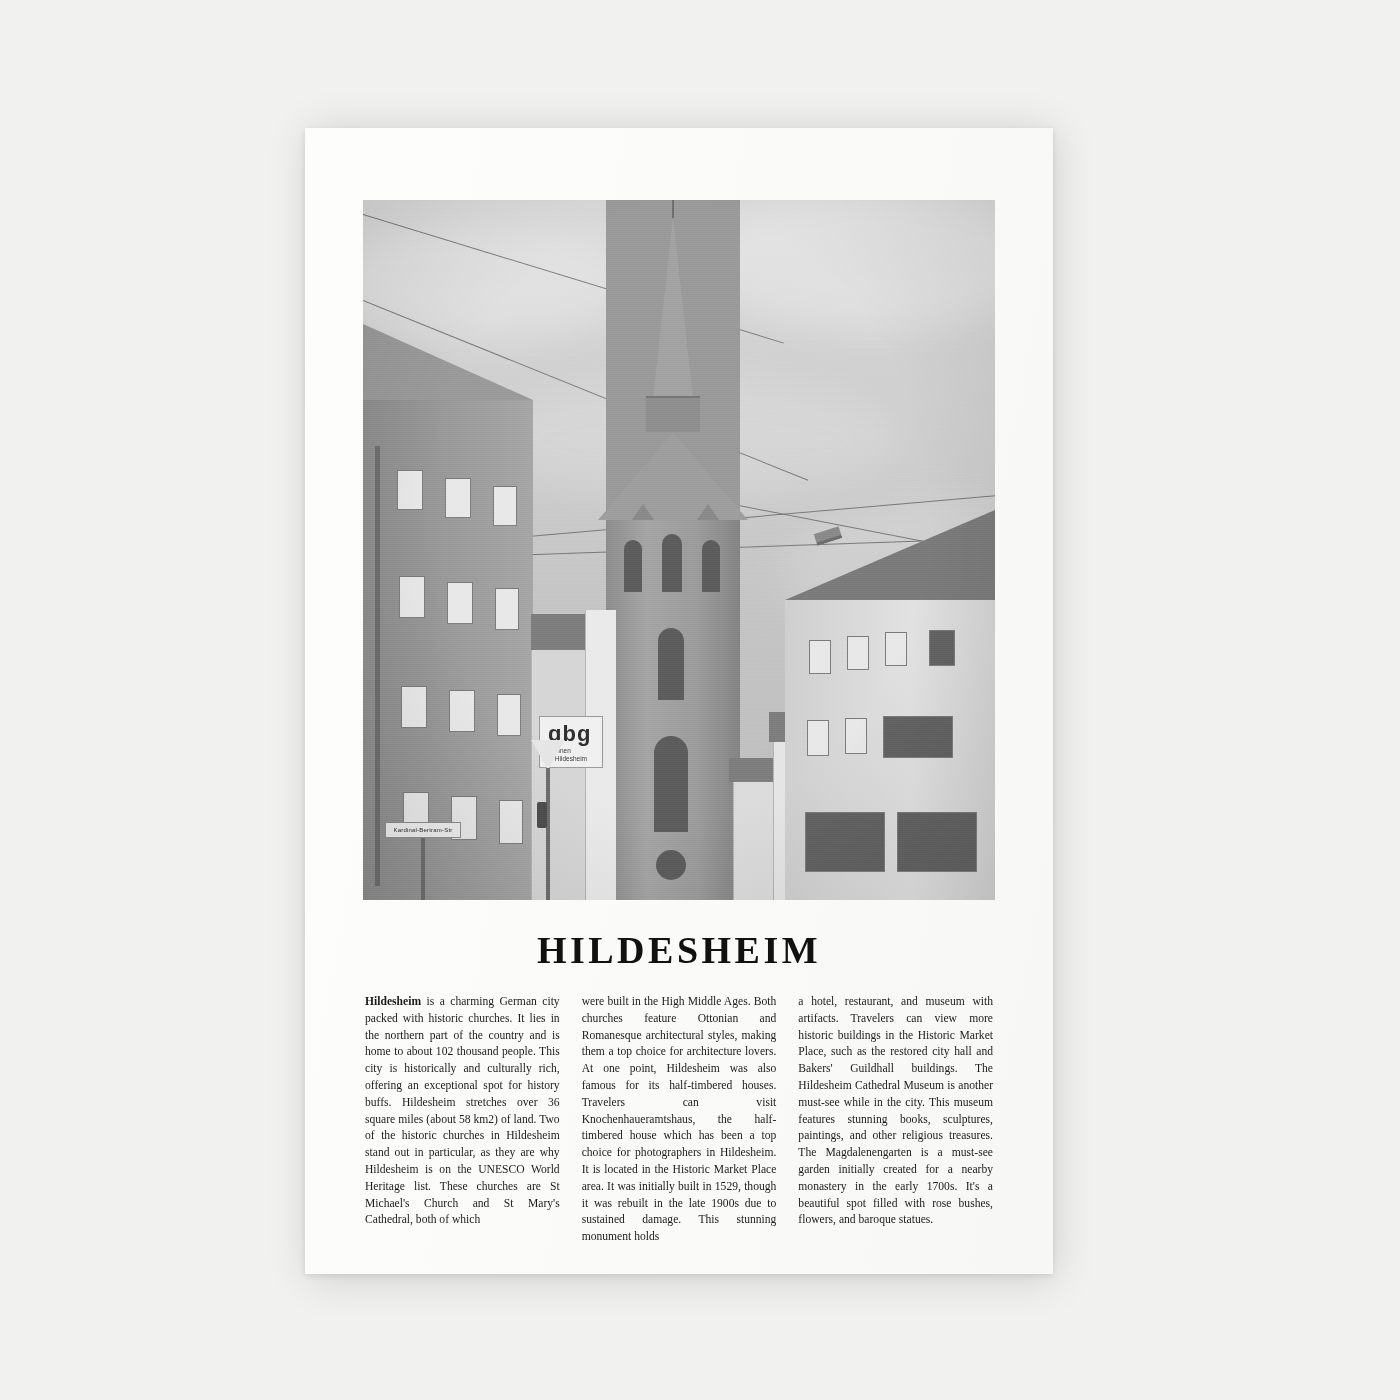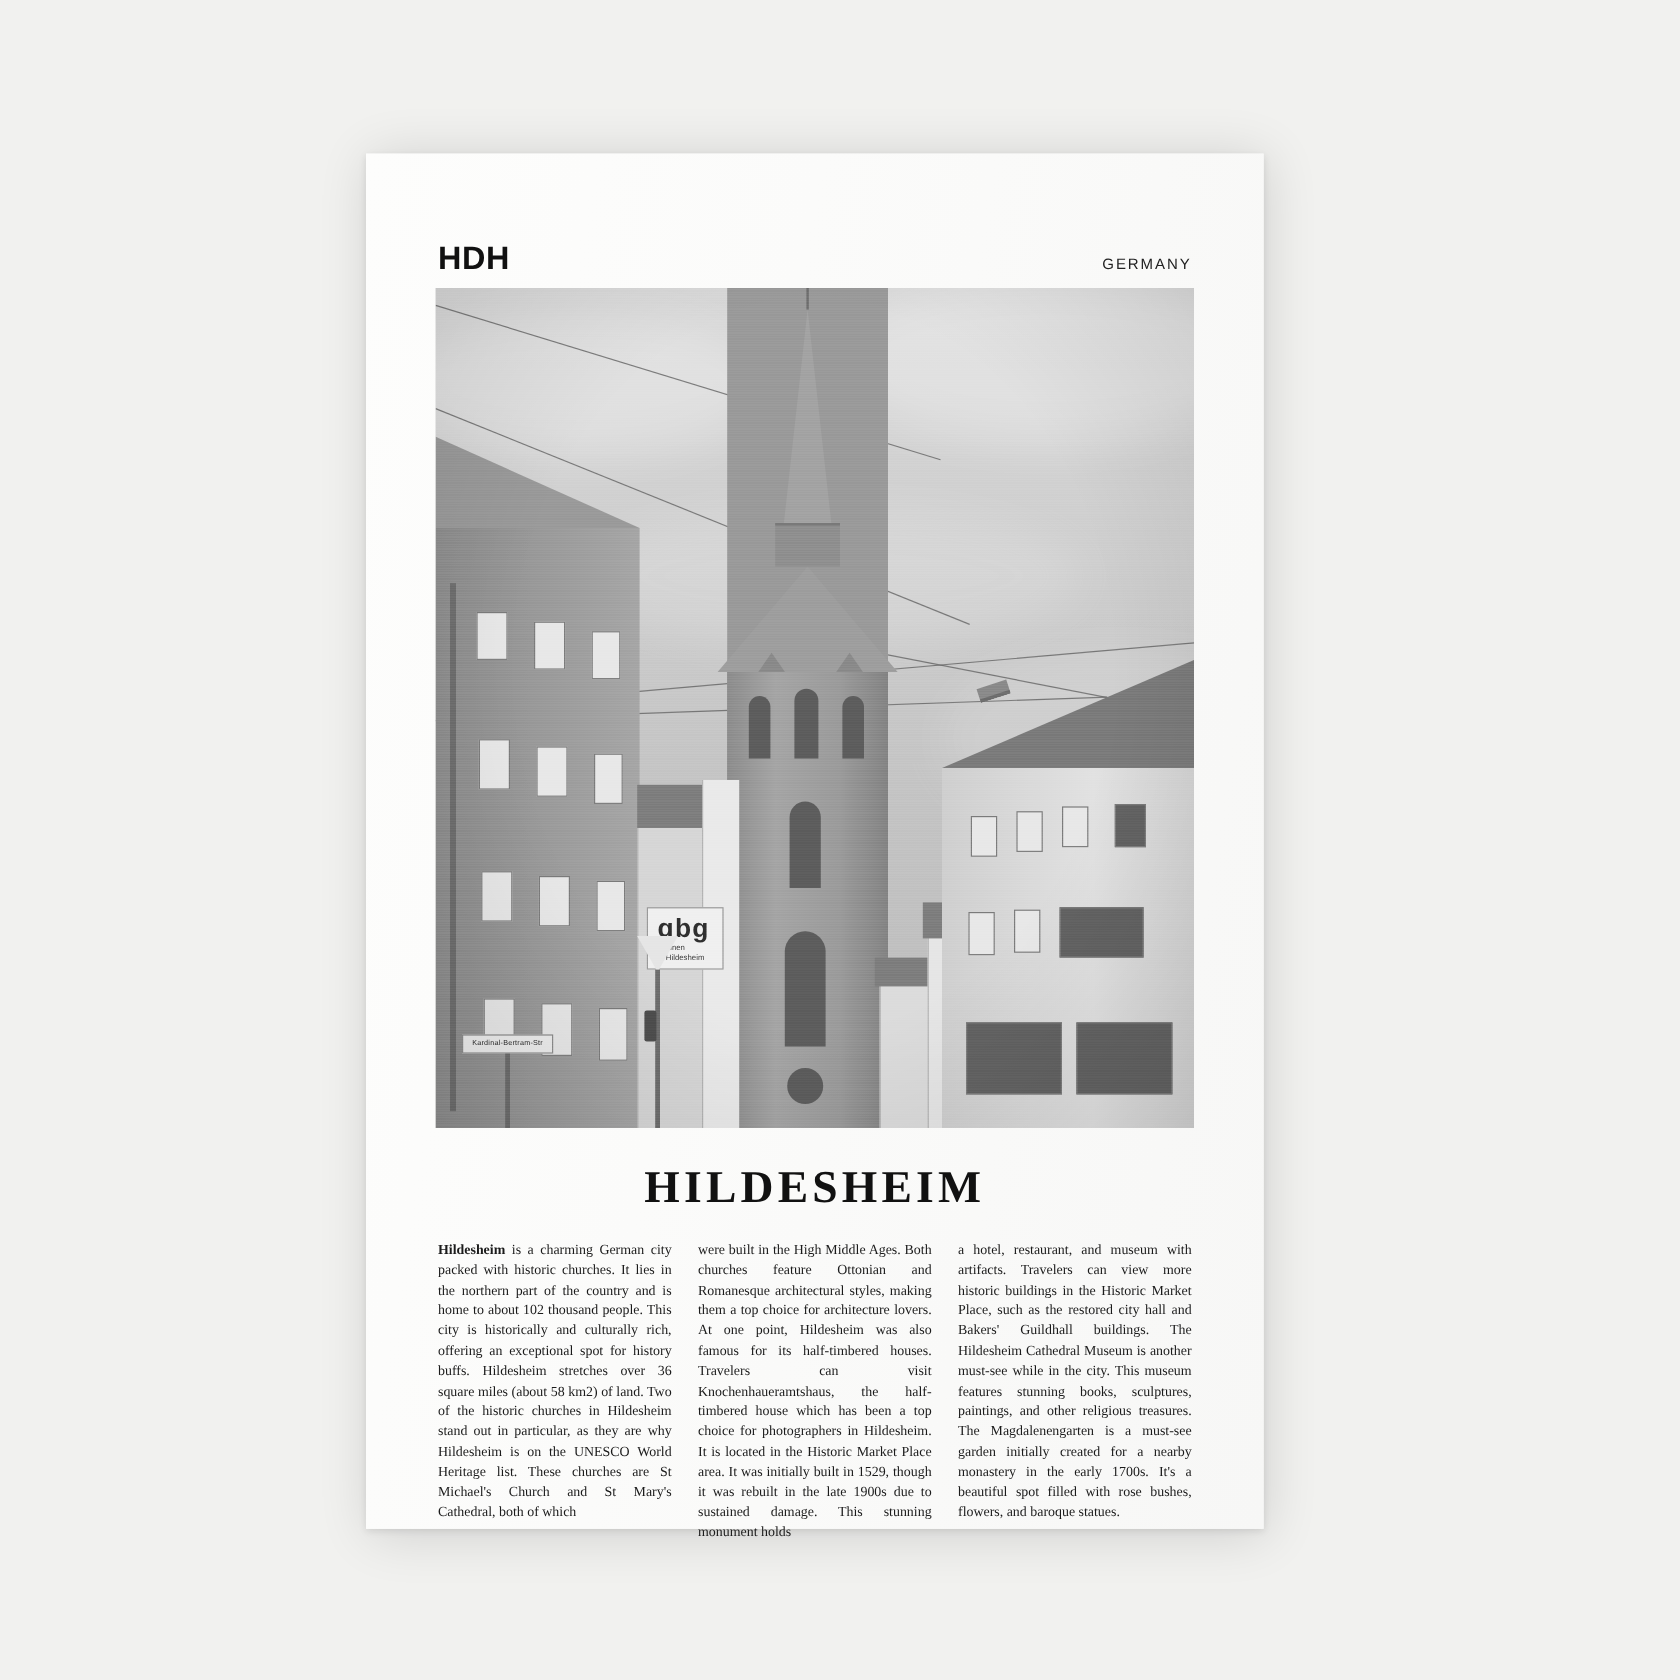--- a/index.html
+++ b/index.html
@@ -339,24 +339,20 @@
 </head>
 <body>
 
 <div class="stage">
 
   <div class="poster-shadow"></div>
 
   <div class="poster">
     <div class="paper">
 
-      <div class="header-row">
-        <div class="brand">HDH</div>
-        <div class="country">GERMANY</div>
-      </div>
 
       <div class="photo">
         <div class="sky"></div>
 
         <div class="cloud" style="left:-40px; top:20px; width:320px; height:120px;"></div>
         <div class="cloud" style="left:330px; top:-10px; width:360px; height:140px;"></div>
         <div class="cloud" style="left:120px; top:180px; width:420px; height:120px; opacity:.5;"></div>
         <div class="cloud" style="left:420px; top:300px; width:300px; height:150px; opacity:.45;"></div>
 
         <div class="wire" style="left:0px; top:14px; width:440px; transform:rotate(17deg);"></div>

